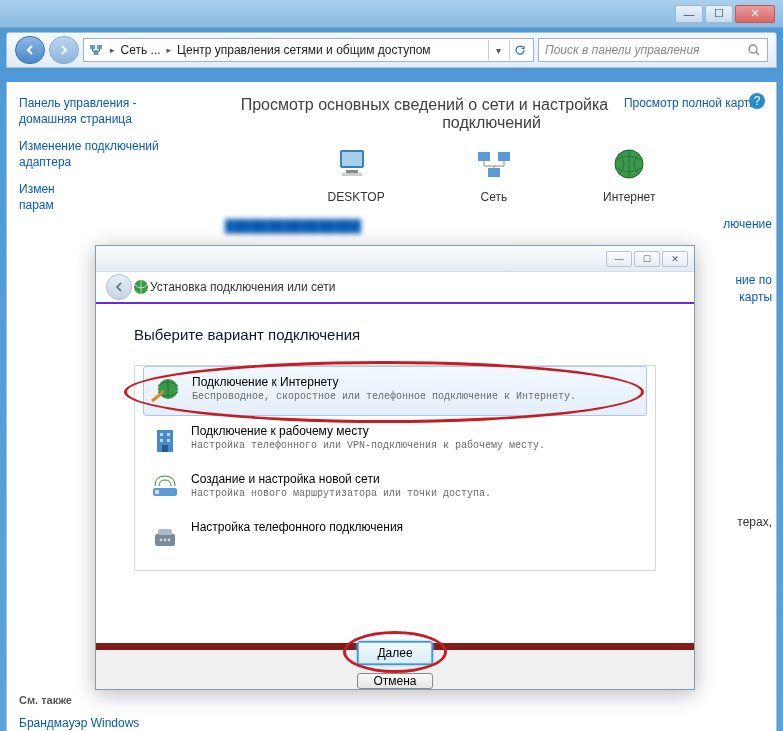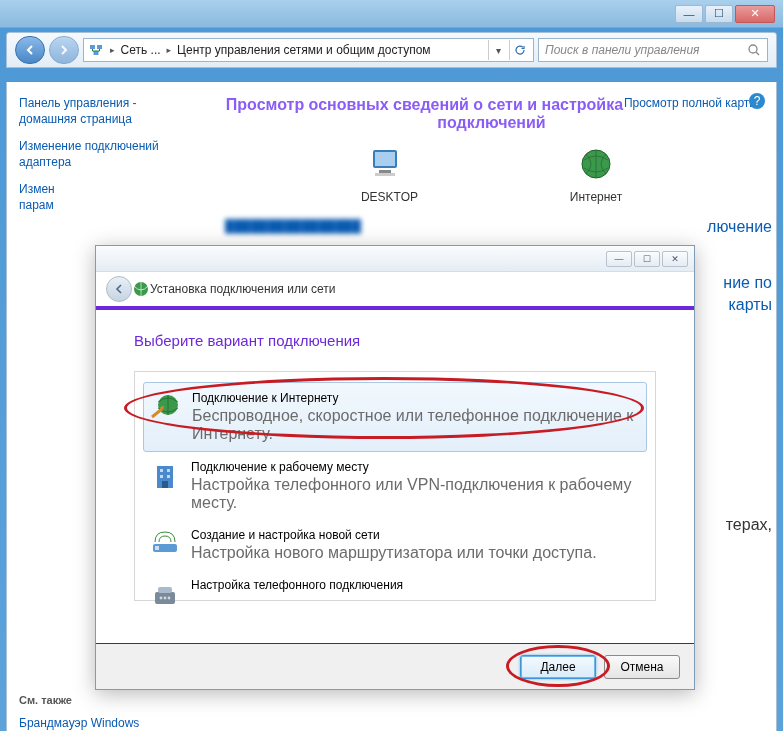--- a/index.html
+++ b/index.html
@@ -103,35 +103,35 @@
       flex: 1;
       padding: 14px 18px;
       position: relative;
     }
     .help-icon {
       position: absolute;
       top: 10px; right: 10px;
       width: 18px; height: 18px;
     }
     .main-title {
-      color: #8b5cf6;
+      color: #404040;
       font-size: 16px;
-      font-weight: 700;
+      font-weight: 400;
       margin-bottom: 14px;
       text-align: center;
     }
     .net-icons { display: flex; justify-content: space-around; padding: 0 60px; }
     .net-item { text-align: center; font-size: 12px; color: #333; }
     .net-item .ico { width: 48px; height: 40px; margin: 0 auto 4px; }
     .view-map { color: #0a5bb2; font-size: 12px; float: right; }
     .blur-text { color: #0a5bb2; font-size: 12px; filter: blur(2.5px); }
     .partial-link {
       position: absolute;
       color: #0a5bb2;
-      font-size: 16px;
+      font-size: 12px;
       text-align: right;
       line-height: 1.4;
     }
 
     
     .wizard {
       position: absolute;
       left: 88px; top: 163px;
       width: 600px; height: 445px;
       background: #fff;
@@ -152,68 +152,68 @@
     .wizard-titlebar .wtb {
       width: 26px; height: 16px;
       border: 1px solid #b8c2ce;
       background: linear-gradient(180deg, #fafcfe 0%, #e5ecf3 100%);
       border-radius: 2px;
       display: flex; align-items: center; justify-content: center;
       font-size: 9px; color: #4a5a6a;
     }
 
     .wizard-header {
-      height: 38px;
+      height: 32px;
       display: flex;
       align-items: center;
       padding: 0 10px;
-      border-bottom: 4px solid #6d28d9;
+      border-bottom: 2px solid #6d28d9;
       font-size: 12px;
       color: #333;
     }
     .wiz-back {
       width: 26px; height: 26px;
       border-radius: 13px;
       background: linear-gradient(180deg, #e8eff6 0%, #c6d4e2 100%);
       border: 1px solid #aebccb;
       display: flex; align-items: center; justify-content: center;
       color: #4a6a8a; font-size: 12px;
     }
     .wiz-h-icon { width: 18px; height: 18px; }
 
     .wizard-body {
       padding: 22px 38px;
     }
     .wiz-heading {
-      color: #6d28d9;
+      color: #0f172a;
       font-size: 15px;
       font-weight: 400;
       margin-bottom: 22px;
     }
     .wiz-list {
       border: 1px solid #d6d6d6;
-      padding: 10px 8px;
-      height: 230px;
+      padding: 0 8px;
+      height: 206px;
     }
     .wiz-item {
       display: flex;
       align-items: flex-start;
       gap: 10px;
       padding: 8px 6px;
       position: relative;
     }
     .wiz-item.selected {
       background: linear-gradient(180deg, #f2f8fe 0%, #e3effa 100%);
       border: 1px solid #a8c8e6;
       border-radius: 3px;
     }
     .wiz-item .wico { width: 32px; height: 32px; flex-shrink: 0; }
     .wiz-item .wtxt { font-size: 12px; }
     .wiz-item .wtitle { color: #000; margin-bottom: 2px; }
-    .wiz-item .wdesc { color: #6b6b6b; font-size: 16px; }
+    .wiz-item .wdesc { color: #6b6b6b; font-size: 10px; font-family: Liberation Mono, monospace; }
 
     .highlight-oval {
       position: absolute;
       left: -20px; top: -6px;
       width: 520px; height: 62px;
       border: 3px solid #c71c24;
       border-radius: 50%;
       pointer-events: none;
       z-index: 3;
     }
@@ -223,26 +223,27 @@
       border-radius: 50%;
       pointer-events: none;
       z-index: 3;
     }
 
     .wizard-footer {
       position: absolute;
       bottom: 0; left: 0; right: 0;
       height: 46px;
       background: #f0f0f0;
-      border-top: 1px solid #7f1d1d;
+      border-top: 7px solid #7f1d1d;
       display: flex;
       justify-content: flex-end;
       align-items: center;
       gap: 8px;
       padding: 0 14px;
+      flex-direction: column;
     }
     .btn {
       min-width: 76px; height: 24px;
       border: 1px solid #8a8a8a;
       border-radius: 3px;
       background: linear-gradient(180deg, #fafafa 0%, #e5e5e5 100%);
       font-size: 12px;
       color: #000;
     }
     .btn.default {
@@ -338,20 +339,31 @@
               <rect x="10" y="6" width="20" height="14" fill="#a8d0ee"></rect>
               <rect x="14" y="24" width="12" height="3" fill="#888"></rect>
               <rect x="10" y="27" width="20" height="3" fill="#ccc"></rect>
             </svg>
         </div>
         <span>DESKTOP</span>
       </div>
       <div class="net-item">
         <div class="ico">
           <svg width="48" height="40" viewBox="0 0 48 40">
+              <rect x="8" y="6" width="12" height="9" fill="#5b9bd5"></rect>
+              <rect x="28" y="6" width="12" height="9" fill="#5b9bd5"></rect>
+              <rect x="18" y="22" width="12" height="9" fill="#5b9bd5"></rect>
+              <path d="M14 15v5H34v-5M24 20v2" stroke="#888" fill="none"></path>
+            </svg>
+        </div>
+        <span>Сеть</span>
+      </div>
+      <div class="net-item">
+        <div class="ico">
+          <svg width="48" height="40" viewBox="0 0 48 40">
               <circle cx="24" cy="18" r="14" fill="#3a9a4a"></circle>
               <path d="M12 14 Q24 6 36 14 M12 22 Q24 30 36 22 M24 4 v28 M14 8 Q24 18 14 28 M34 8 Q24 18 34 28" stroke="#2a6a3a" fill="none" stroke-width="0.8"></path>
               <circle cx="24" cy="18" r="14" fill="none" stroke="#206030"></circle>
             </svg>
         </div>
         <span>Интернет</span>
       </div>
     </div>
 
     <div style="margin-top:12px;">

